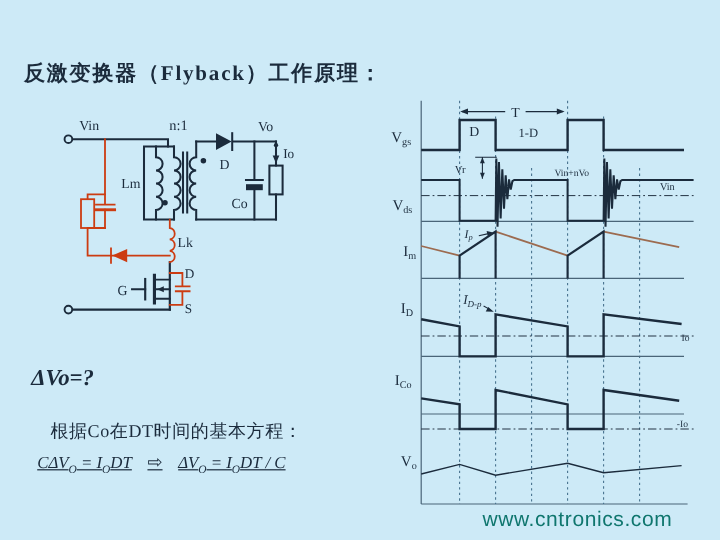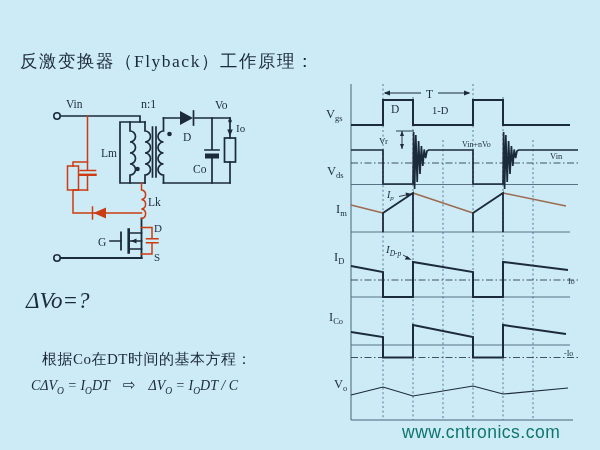--- a/index.html
+++ b/index.html
@@ -1,24 +1,24 @@
 <!DOCTYPE html>
 <html><head>
 <meta charset="utf-8">
 <style>
   html,body{margin:0;padding:0;}
   .stage{position:relative;width:600px;height:450px;background:#cdeaf7;overflow:hidden;
          font-family:"Liberation Serif","DejaVu Serif",serif;color:#1b2b3c;}
   .abs{position:absolute;}
-  .title{left:20px;top:49px;font-size:17.5px;font-weight:normal;letter-spacing:1.5px;}
+  .title{left:20px;top:49px;font-size:17.5px;font-weight:bold;letter-spacing:1.5px;}
   svg{position:absolute;left:0;top:0;}
   svg text{font-family:"Liberation Serif","DejaVu Serif",serif;fill:#1b2b3c;}
   .eq{position:absolute;font-style:italic;white-space:nowrap;}
   .eq sub{font-size:68%;font-style:italic;}
-  .q{left:26px;top:288px;font-size:23px;font-weight:normal;}
+  .q{left:26px;top:305px;font-size:19px;font-weight:bold;}
   .cn{left:42px;top:350px;font-size:15px;font-style:normal;letter-spacing:0.5px;text-align:right;}
   .arrow{font-style:normal;font-family:"DejaVu Sans",sans-serif;padding:0 13px;font-size:15px;}
   .watermark{left:402px;top:422px;font-size:17.5px;letter-spacing:0.5px;
              font-family:"Liberation Sans","DejaVu Sans",sans-serif;}
 </style>
 </head>
 <body>
 
 <div class="stage">
 
@@ -152,19 +152,19 @@
         <text x="564" y="355.5" font-size="8">-Io</text>
       </g>
     </g>
   </svg>
 
 
   <div class="eq q">ΔVo=?</div>
 
   <div class="eq cn">根据Co在DT时间的基本方程：</div>
 
-  <div class="eq" style="left:31px;top:376px;font-size:14px;">
+  <div class="eq" style="left:31px;top:376px;font-size:14px;text-decoration:underline;">
     <span>CΔV</span><sub>O</sub><span> = I</span><sub>O</sub><span>DT</span><span class="arrow">⇨</span><span>ΔV</span><sub>O</sub><span> = I</span><sub>O</sub><span>DT / C</span>
   </div>
 
   <div class="abs watermark" style="color: #0f766e;">www.cntronics.com</div>
 
 </div>
 
 </body></html>

